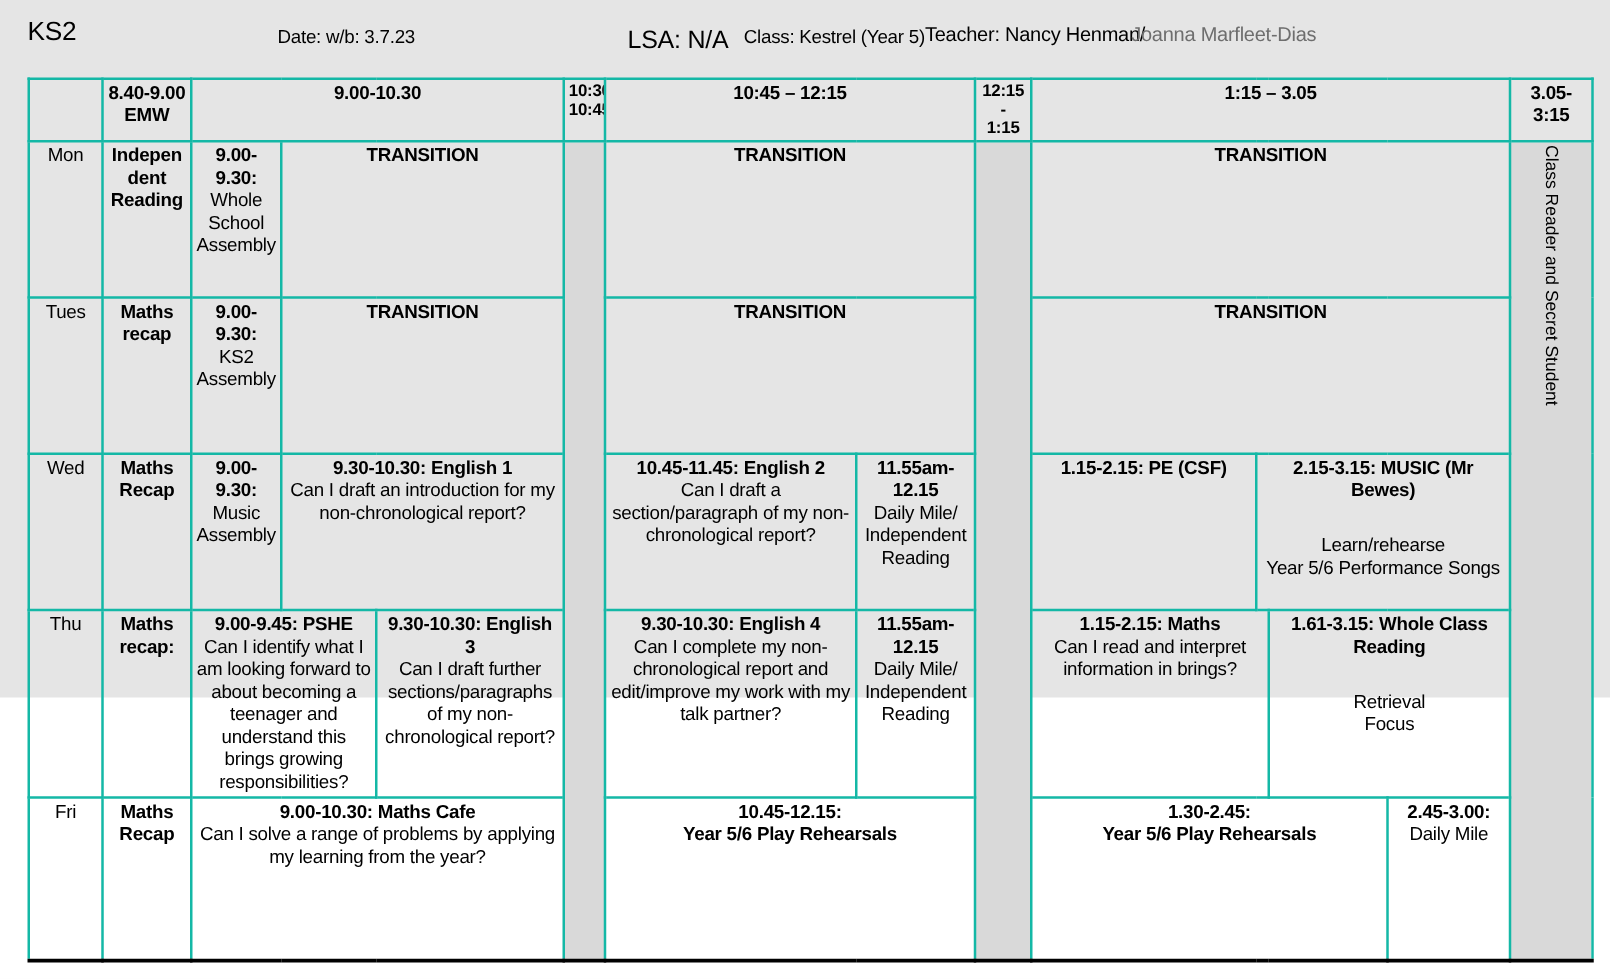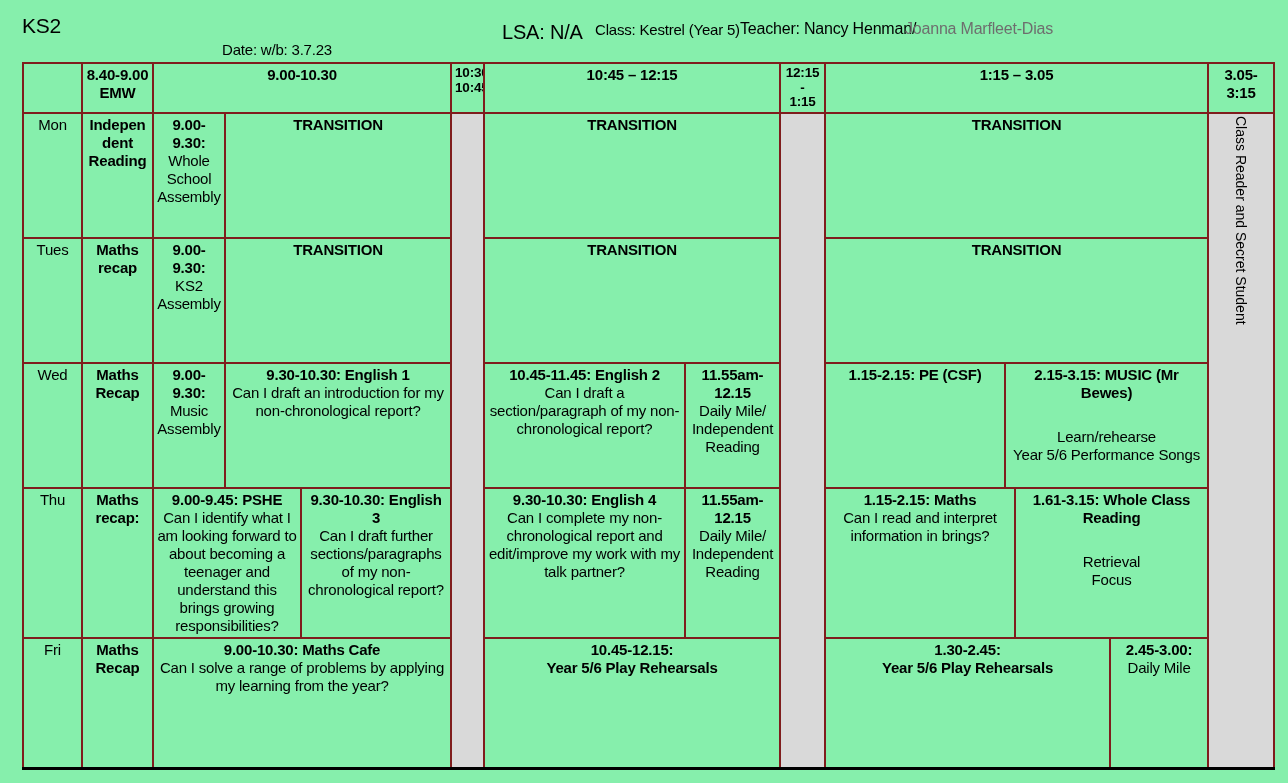--- a/index.html
+++ b/index.html
@@ -1,42 +1,42 @@
 <!DOCTYPE html>
 <html><head>
 <meta charset="utf-8">
 <style>
   html,body { margin:0; padding:0; background:#ffffff; }
   body {
     width:1288px; height:783px; overflow:hidden;
     font-family:"Liberation Sans", sans-serif;
     color:#000; letter-spacing:-0.2px;
   }
-  .page { position:relative; width:1288px; height:783px; background:#86efac; }
+  .page { position:relative; width:1288px; height:558px; background:#e5e5e5; }
 
   
   .doc-header span { position:absolute; white-space:nowrap; }
   .t-ks2     { left:22px;  top:14px; font-size:21px; }
-  .t-date    { left:222px; top:21px; font-size:15px;margin-top:20px; }
+  .t-date    { left:222px; top:21px; font-size:15px; }
   .t-lsa     { left:502px; top:21px; font-size:20px; }
   .t-class   { left:595px; top:21px; font-size:15px; }
   .t-teacher { left:740px; top:20px; font-size:16px; }
   .t-teacher2{ color:#6e6e6e; }
   .t-teacher2wrap { position:absolute; left:905px; top:20px; font-size:16px; }
 
   
   table.tt {
     position:absolute; left:22px; top:62px;
     border-collapse:collapse; table-layout:fixed;
     width:1251px;
     border:2px solid #000; border-bottom:3px solid #000;
     font-size:15px; line-height:1.2;
   }
   table.tt td {
-    border:2px solid #7f1d1d;
+    border:2px solid #14b8a6;
     vertical-align:top; text-align:center;
     padding:2px 3px; overflow:hidden;
   }
   tr.hdr  { height:45px; }
   tr.r125 { height:125px; }
   tr.r150 { height:150px; }
   tr.r131 { height:131px; }
 
   td.day { text-align:left; padding:3px 2px 0 8px; }
   td.b, .b { font-weight:bold; }

